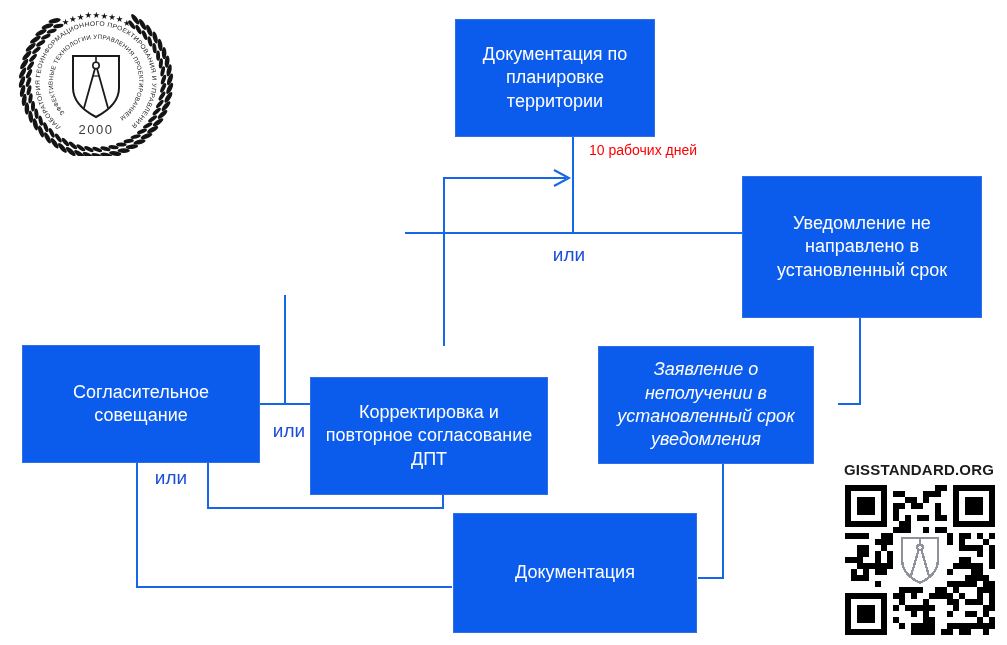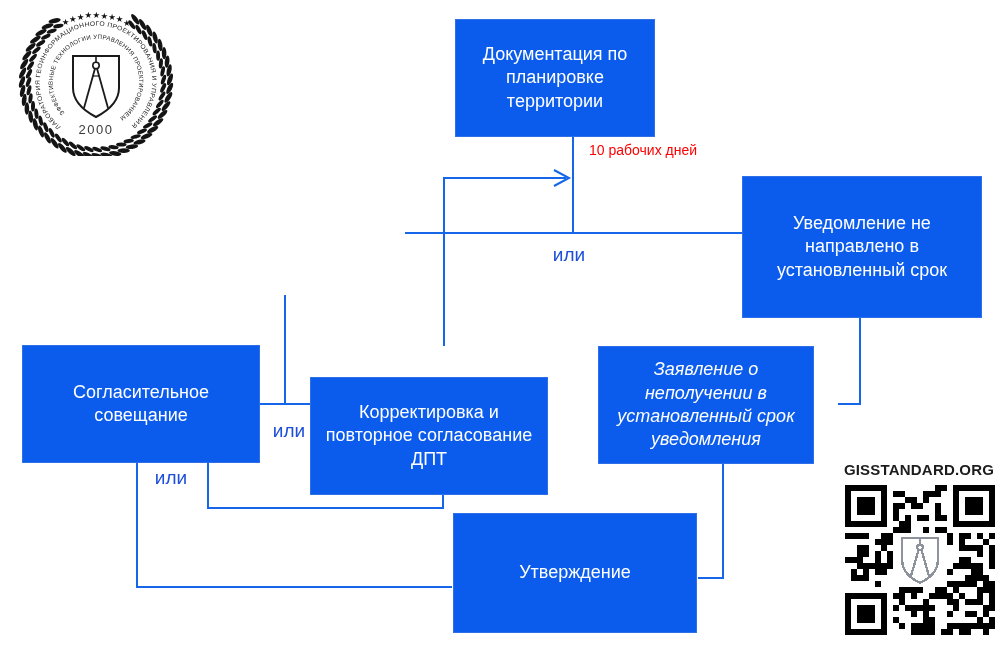--- a/index.html
+++ b/index.html
@@ -61,21 +61,21 @@
 
   <div class="node" style="left:310px;top:345px;width:238px;height:118px;margin-top:32px;">Корректировка и
 повторное согласование
 ДПТ</div>
 
   <div class="node" style="left:598px;top:346px;width:216px;height:118px;font-style:italic;">Заявление о
 неполучении в
 установленный срок
 уведомления</div>
 
-  <div class="node" style="left:453px;top:513px;width:244px;height:120px;">Утверждение</div>
+  <div class="node" style="left:453px;top:513px;width:244px;height:120px;">Документация</div>
 
   <div class="deadline">10 рабочих дней</div>
 
   <div class="flow-label" style="left:547px;top:244px;width:44px;">или</div>
 
   <div class="flow-label" style="left:267px;top:420px;width:44px;">или</div>
 
   <div class="flow-label" style="left:149px;top:467px;width:44px;">или</div>
 
   <svg class="logo" width="164" height="152" viewBox="0 0 164 152">

